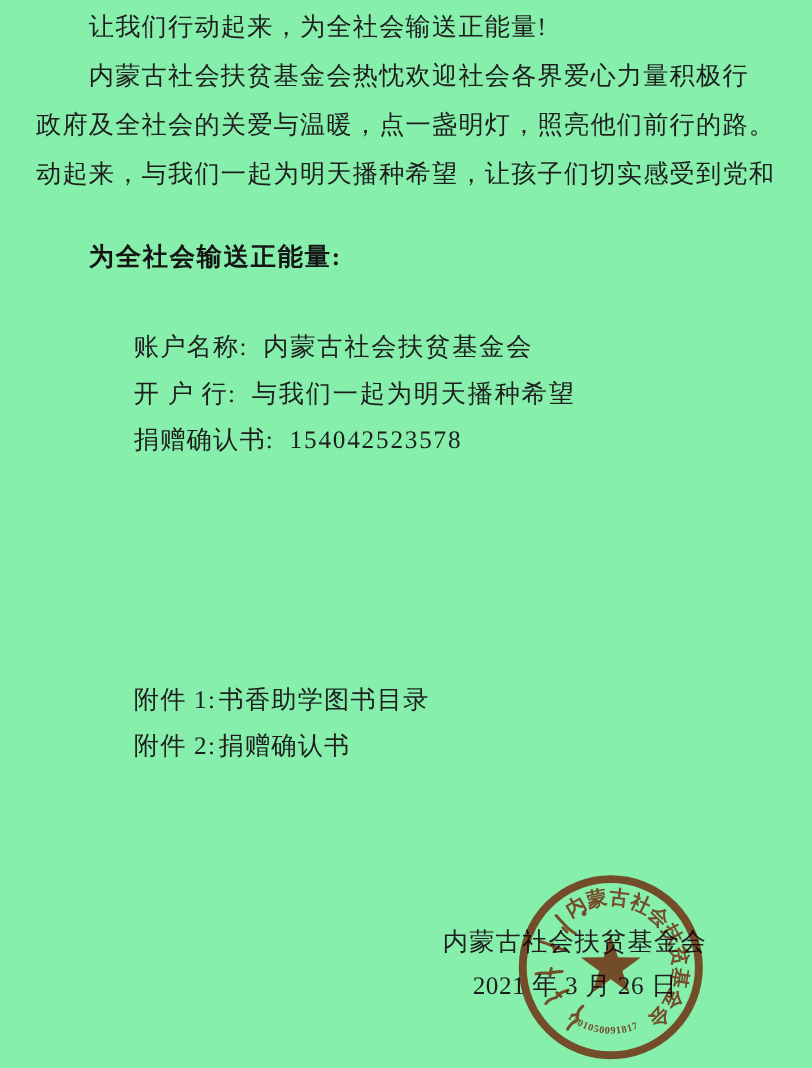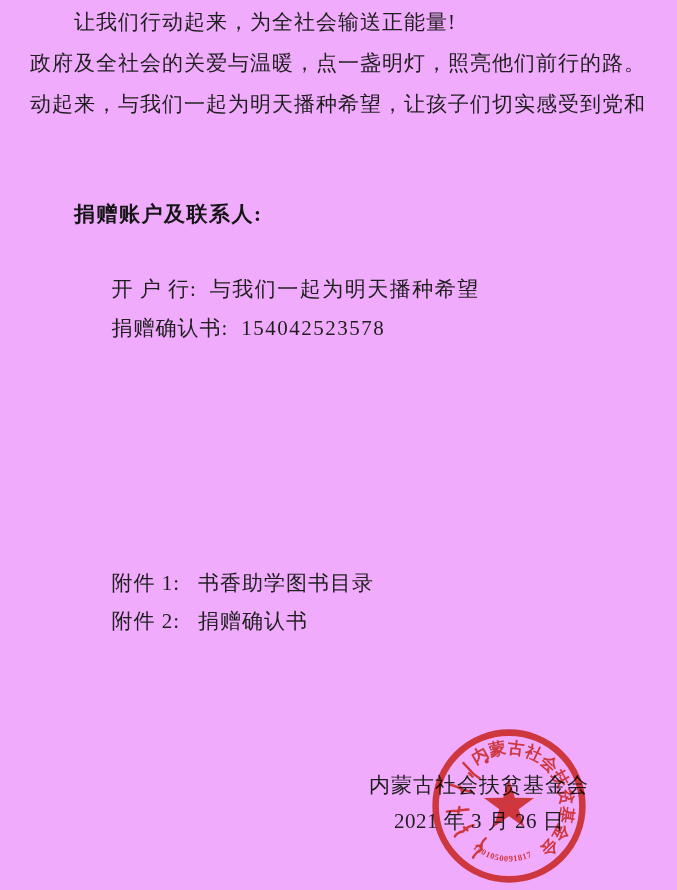--- a/index.html
+++ b/index.html
@@ -5,21 +5,21 @@
   html,body{margin:0;padding:0;}
   body{
     width:677px;height:890px;
     background:#ffffff;
     font-family:"Liberation Serif","DejaVu Serif",serif;
     overflow:hidden;
   }
   .page{
     position:relative;
     width:677px;height:890px;
-    background:#f0abfc;
+    background:#86efac;
     color:#1e1e1e;
   }
   
   .body-text{
     position:absolute;left:30px;top:2px;width:620px;
     font-size:21px;letter-spacing:1px;
   }
   .tline{height:41px;line-height:41px;white-space:pre;}
   .tline.indent{padding-left:44px;}
   
@@ -33,21 +33,21 @@
   }
   .crow{height:38.4px;line-height:38.4px;padding-left:44px;white-space:pre;}
   .clabel{white-space:pre;}
   .cvalue{white-space:pre;margin-left:13px;letter-spacing:1.5px;}
   
   .attachments{
     position:absolute;left:74px;top:526px;
     font-size:21px;letter-spacing:1px;
   }
   .arow{height:38px;line-height:38px;white-space:pre;}
-  .arow .atitle{margin-left:18px;}
+  .arow .atitle{margin-left:2px;}
   
   .signature{
     position:absolute;top:767px;right:82px;width:232px;
     text-align:center;font-size:21px;
   }
   .sig-org{height:36px;line-height:36px;letter-spacing:1px;white-space:pre;}
   .sig-date{height:37px;line-height:37px;letter-spacing:0.5px;white-space:pre;}
   
   .seal{
     position:absolute;left:429px;top:725px;width:160px;height:162px;
@@ -55,26 +55,30 @@
   }
   .seal svg{width:100%;height:100%;}
 </style>
 </head>
 <body>
 
 <div class="page">
 
   <div class="body-text">
     <div class="tline indent">让我们行动起来，为全社会输送正能量!</div>
+    <div class="tline indent">内蒙古社会扶贫基金会热忱欢迎社会各界爱心力量积极行</div>
     <div class="tline">政府及全社会的关爱与温暖，点一盏明灯，照亮他们前行的路。</div>
     <div class="tline">动起来，与我们一起为明天播种希望，让孩子们切实感受到党和</div>
   </div>
 
   <div class="account-block">
-    <div class="section-heading">捐赠账户及联系人:</div>
+    <div class="section-heading">为全社会输送正能量:</div>
+    <div class="crow">
+      <span class="clabel">账户名称:</span><span class="cvalue">内蒙古社会扶贫基金会</span>
+    </div>
     <div class="crow">
       <span class="clabel">开 户 行:</span><span class="cvalue">与我们一起为明天播种希望</span>
     </div>
     <div class="crow">
       <span class="clabel">捐赠确认书:</span><span class="cvalue">154042523578</span>
     </div>
   </div>
 
   <div class="attachments">
     <div class="arow">

